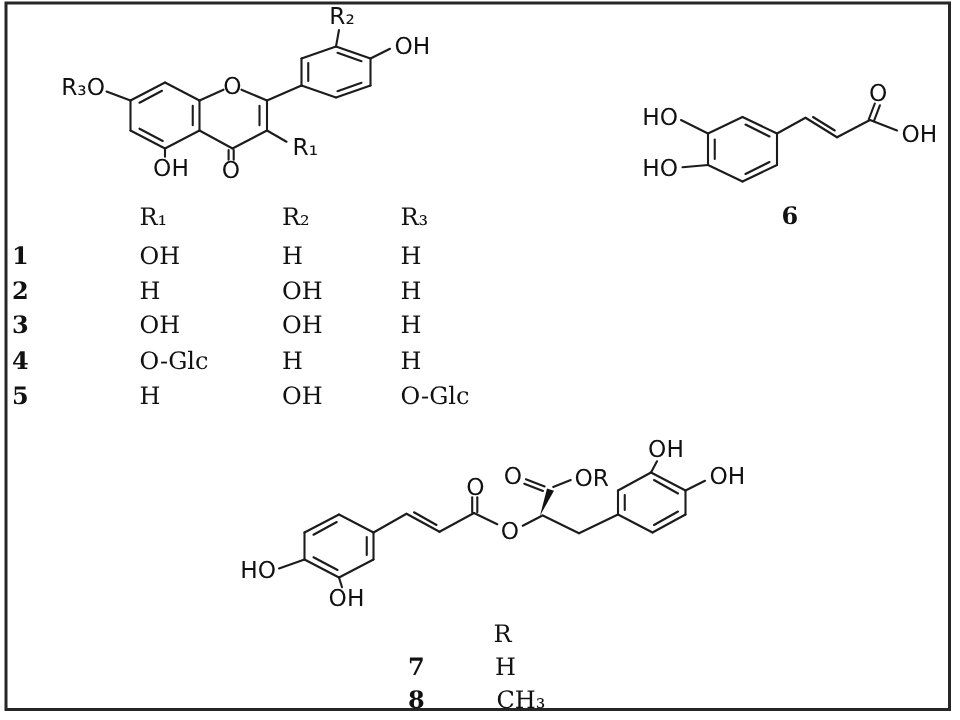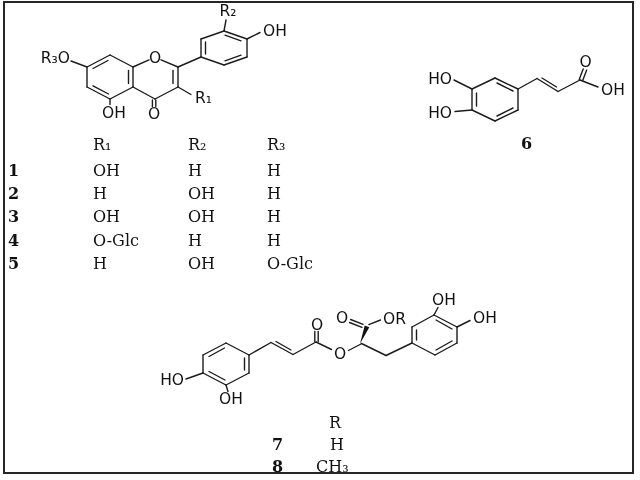--- a/index.html
+++ b/index.html
@@ -199,16 +199,16 @@
     <div class="cell" style="left:267px; top:255px">O-Glc</div>
   </div>
 
   <div class="cell num" style="left:521px; top:135px">6</div>
 
   <div>
     <div class="cell" style="left:329px; top:414px">R</div>
     <div class="cell num" style="left:272px; top:436px">7</div>
     <div class="cell" style="left:330px; top:436px">H</div>
     <div class="cell num" style="left:272px; top:458px">8</div>
-    <div class="cell" style="left:316px; top:458px">CH₃</div>
+    <div class="cell" style="left:331px; top:458px">CH₃</div>
   </div>
 
 </div>
 
 </body></html>

